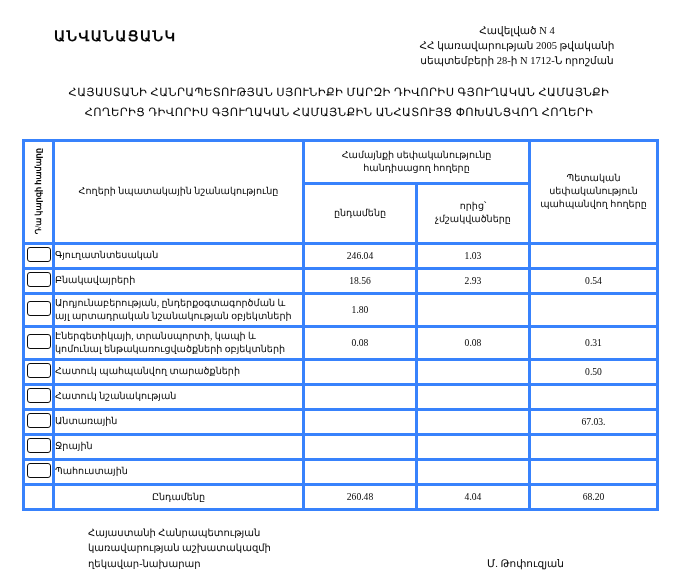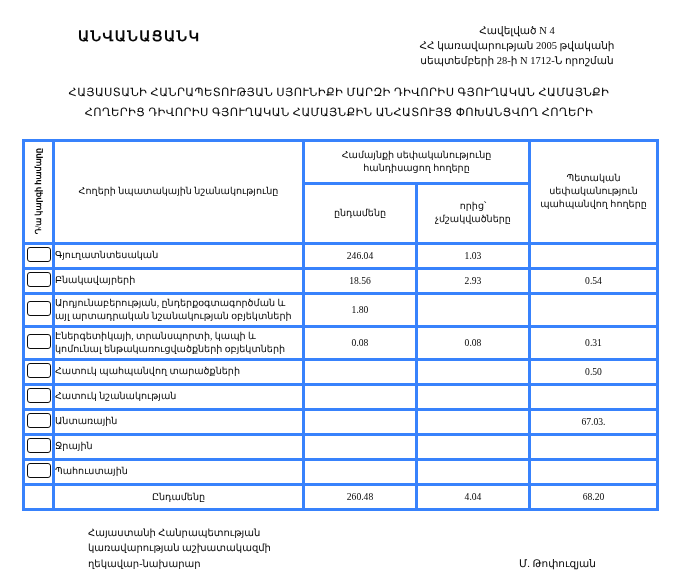--- a/index.html
+++ b/index.html
@@ -29,21 +29,21 @@
     display: flex;
     align-items: flex-start;
     justify-content: space-between;
     padding: 12px 26px 0 26px;
   }
   .doc-title {
     font-size: 14.5px;
     font-weight: bold;
     letter-spacing: 1.4px;
     margin-top: 16px;
-    margin-left: 52px;
+    margin-left: 28px;
     white-space: nowrap;
   }
   .approval {
     text-align: center;
     font-size: 10.5px;
     line-height: 1.45;
     margin-top: 11px;
     width: 270px;
   }
   .approval div {
@@ -166,21 +166,21 @@
   .signer-left {
     font-size: 10px;
     line-height: 1.55;
     margin-left: 62px;
   }
   .signer-left div {
     white-space: nowrap;
   }
   .signer-right {
     font-size: 10.5px;
-    margin-right: 56px;
+    margin-right: 88px;
     margin-bottom: 2px;
     white-space: nowrap;
   }
 </style>
 </head>
 <body>
 
 <div class="page">
 
   <div class="header">

